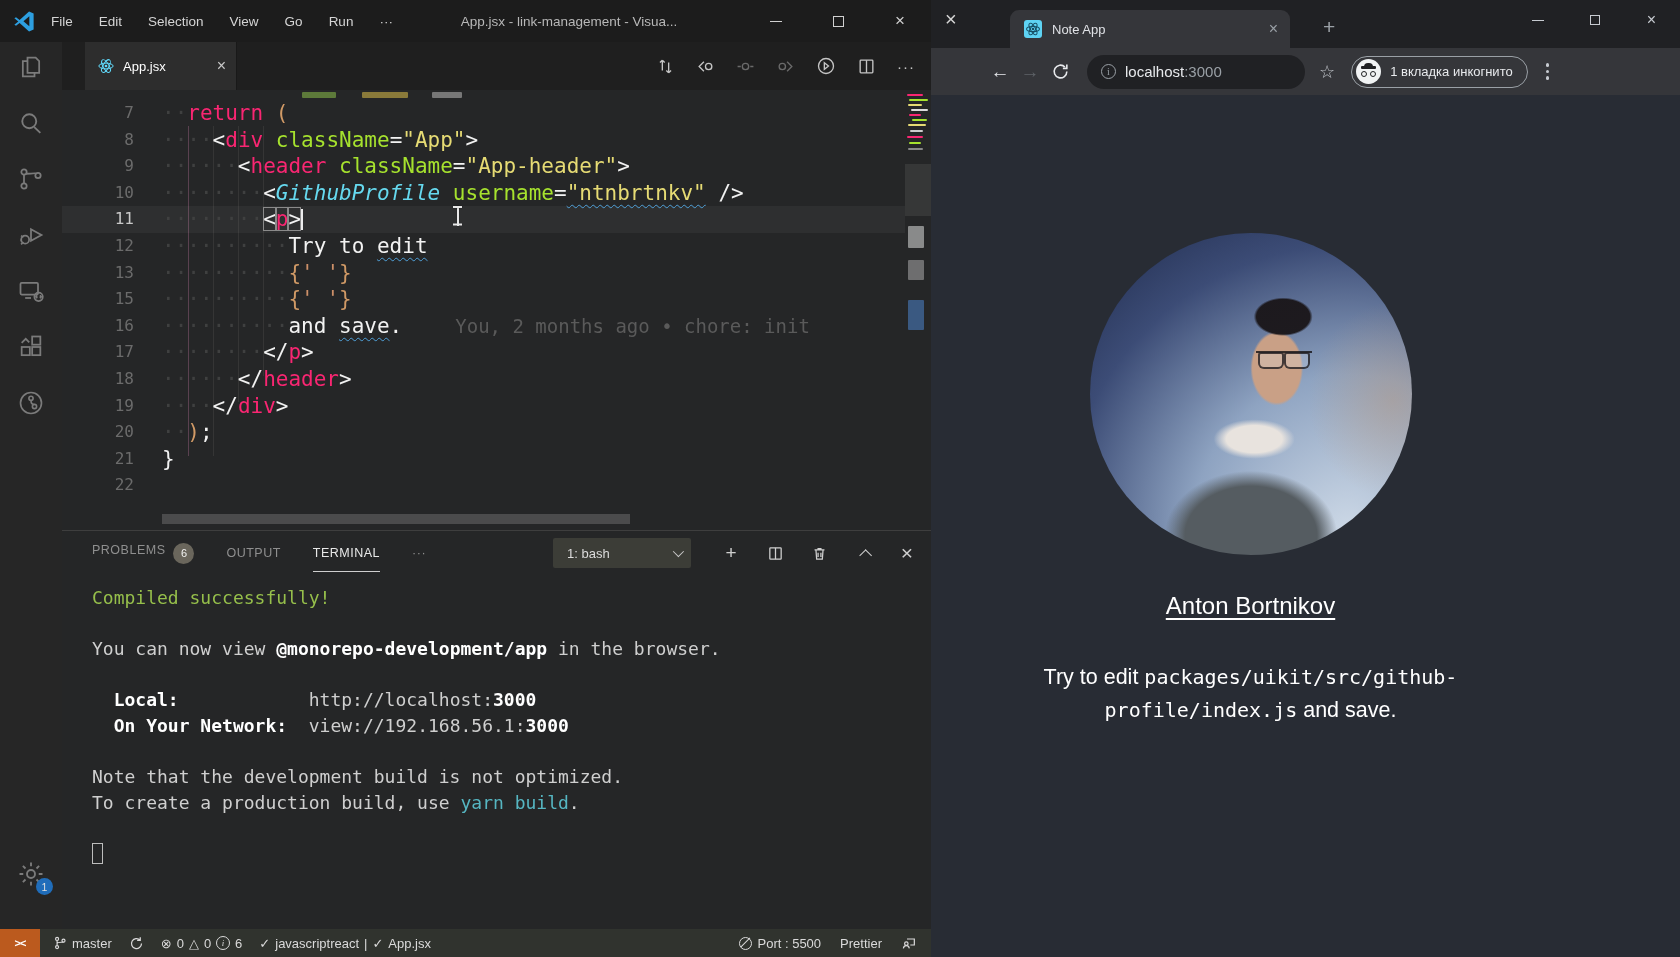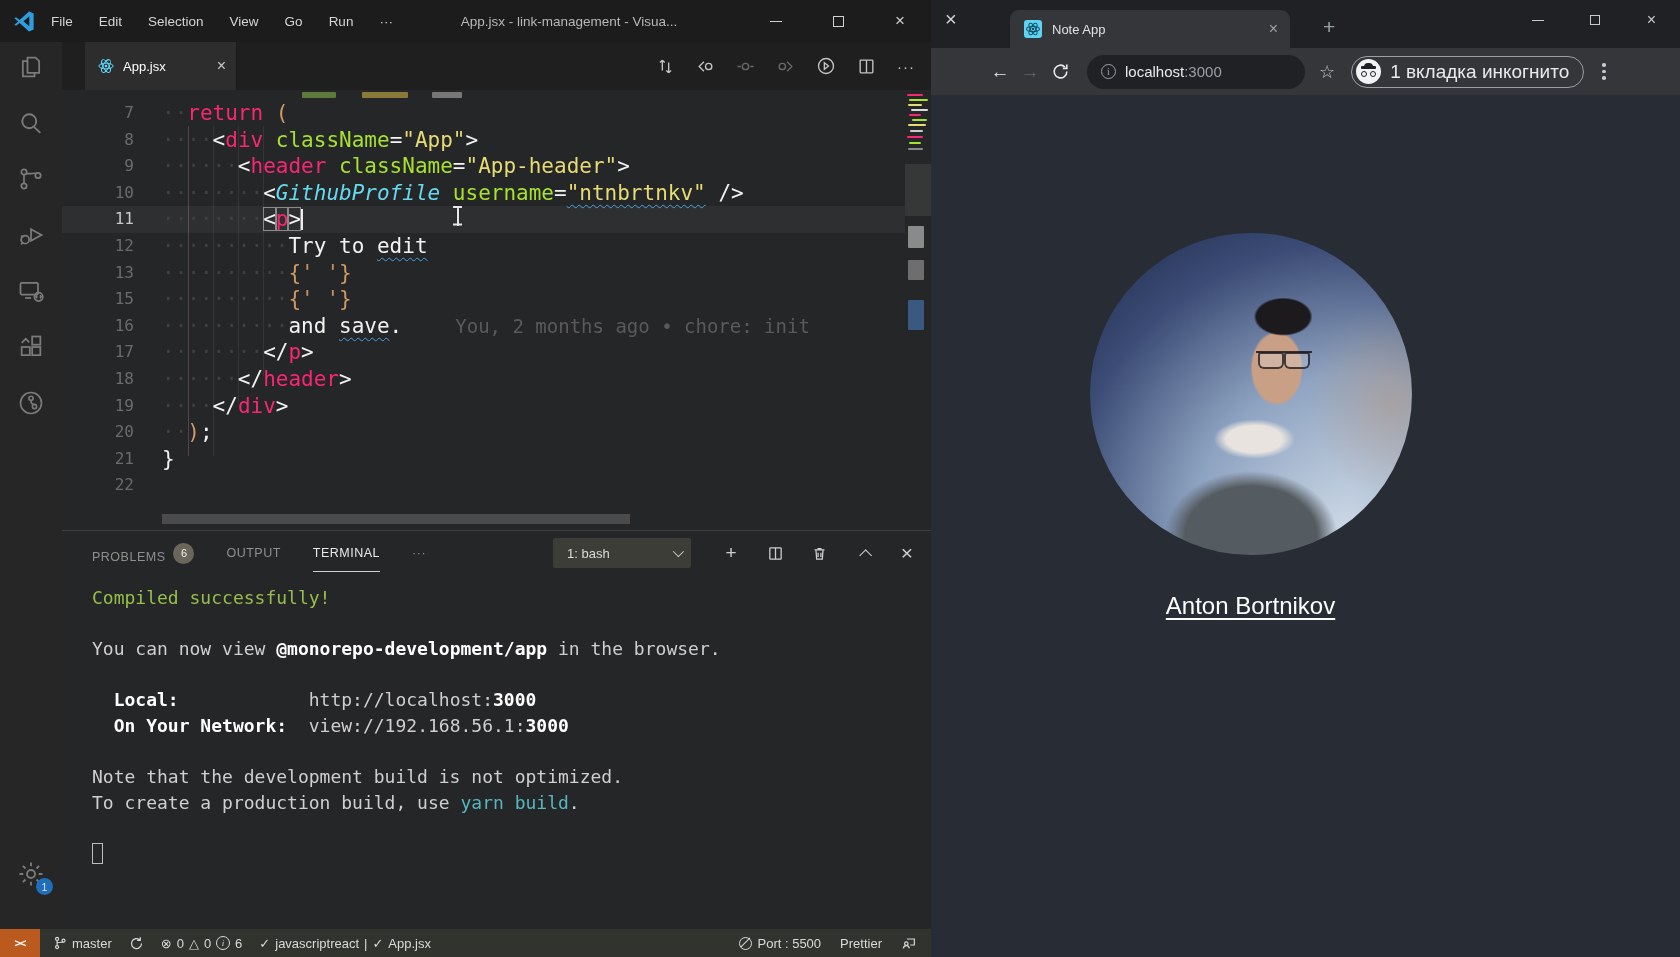--- a/index.html
+++ b/index.html
@@ -70,21 +70,21 @@
   .mm-thumb { position:absolute; left:0; width:26px; top:74px; height:52px; background:rgba(255,255,255,.08); }
   .mm-mark { position:absolute; left:3px; width:16px; border-radius:1px; }
   .hscroll { position:absolute; left:100px; bottom:6px; width:468px; height:10px; background:rgba(121,121,121,.45); }
   .ibeam { position:absolute; left:390px; top:116px; width:11px; height:20px; }
   .ibeam:before { content:""; position:absolute; left:5px; top:0; bottom:0; width:1.6px; background:#e8e8e8; box-shadow:0 0 1px #000; }
   .ibeam:after { content:""; position:absolute; left:1px; right:1px; top:0; height:1.6px; background:#e8e8e8;
     box-shadow:0 17.5px 0 #e8e8e8, 0 0 1px #000; }
 
   .vs-panel { position:absolute; left:62px; right:0; top:530px; bottom:28px; background:#252627; border-top:1px solid #3e3e3e; }
   .panel-tabs { display:flex; align-items:center; height:44px; padding:0 14px 0 30px; }
-  .ptab { font-size:12.5px; letter-spacing:.5px; color:#8f8f8f; margin-right:32px; display:flex; align-items:flex-end; gap:8px; }
+  .ptab { font-size:12.5px; letter-spacing:.5px; color:#8f8f8f; margin-right:32px; display:flex; align-items:flex-start; gap:8px; }
   .ptab.active { color:#e8e8e8; border-bottom:1px solid #cfcfcf; padding:12px 0 11px; }
   .pbadge { width:21px; height:21px; border-radius:50%; background:#6a665c; color:#f2f2f2; font-size:11px;
     display:flex; align-items:center; justify-content:center; letter-spacing:0; }
   .panel-right { margin-left:auto; display:flex; align-items:center; gap:24px; color:#cfcfcf; }
   .shell-select { width:138px; height:30px; background:#3c3d37; border-radius:2px; display:flex; align-items:center;
     padding:0 10px 0 14px; font-size:13px; color:#dcdcdc; margin-right:6px; }
   .chev-down { margin-left:auto; width:8px; height:8px; border-right:1.4px solid #c8c8c8; border-bottom:1.4px solid #c8c8c8;
     transform:rotate(45deg) translateY(-2px); }
   .chev-up { display:inline-block; width:9px; height:9px; border-right:1.6px solid #cfcfcf; border-top:1.6px solid #cfcfcf;
     transform:rotate(-45deg) translateY(3px); }
@@ -141,21 +141,21 @@
   .url { font-size:15px; color:#e8eaed; white-space:nowrap; }
   .url .port { color:#9aa0a6; }
   .star { margin-left:14px; color:#bdc1c6; font-size:18px; }
   .incog-chip { margin-left:16px; height:32px; border:1px solid #9aa0a6; border-radius:16px; display:flex;
     align-items:center; padding:0 14px 0 4px; gap:9px; }
   .incog-circle { width:25px; height:25px; border-radius:50%; background:#f1f3f4; position:relative; }
   .incog-hat { position:absolute; left:5px; top:7px; width:15px; height:2.6px; background:#202124; border-radius:1px; }
   .incog-dome { position:absolute; left:8px; top:3.5px; width:9px; height:4px; background:#202124; border-radius:4px 4px 0 0; }
   .incog-eye { position:absolute; top:12px; width:6px; height:6px; border:1.6px solid #202124; border-radius:50%; }
   .eye-l { left:4.5px; } .eye-r { left:13.5px; }
-  .chip-label { color:#e8eaed; font-size:19px; white-space:nowrap; }
+  .chip-label { color:#e8eaed; font-size:13px; white-space:nowrap; }
   .kebab { margin-left:18px; display:flex; flex-direction:column; gap:3px; }
   .kebab i { width:3.5px; height:3.5px; border-radius:50%; background:#c7cbd1; }
 
   .cr-content { position:absolute; left:0; top:95px; right:0; bottom:0; background:#282c34; overflow:hidden; }
   .app-inner { width:100%; padding-right:110px; display:flex; flex-direction:column; align-items:center; }
   .profile-photo { margin-top:138px; width:322px; height:322px; border-radius:50%; overflow:hidden; position:relative;
     background:
       radial-gradient(46px 30px at 60% 26%, rgba(26,22,25,.96) 58%, rgba(26,22,25,0) 64%),
       radial-gradient(44px 62px at 58% 42%, #c9a086 55%, rgba(201,160,134,0) 60%),
       radial-gradient(70px 34px at 51% 64%, #e8e3de 40%, rgba(232,227,222,0) 58%),
@@ -528,16 +528,17 @@
           <i></i>
         </span>
     </div>
 
     <div class="cr-content">
       <div class="app-inner">
         <div class="profile-photo">
           <span class="glasses"></span>
         </div>
         <a class="profile-name" href="#">Anton Bortnikov</a>
+        <p class="app-para"><span>Try to edit </span><code>packages/uikit/src/github-</code><code>profile/index.js</code><span> and save.</span></p>
       </div>
     </div>
   </div>
 </div>
 
 </body></html>

